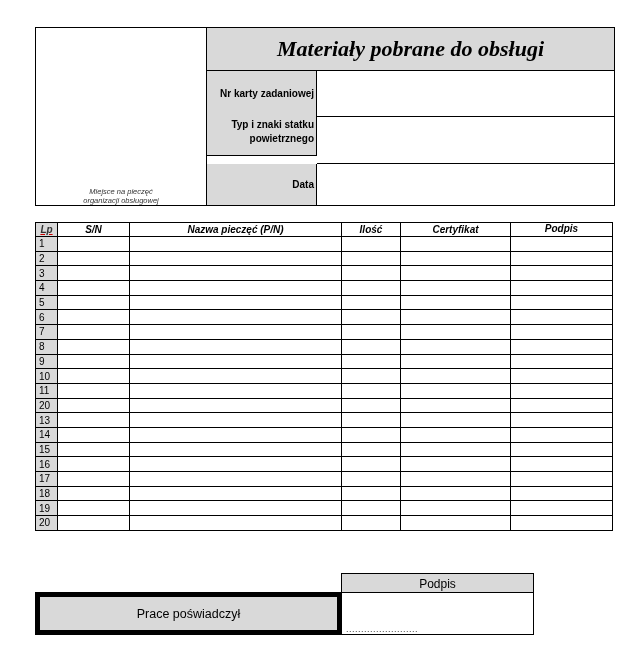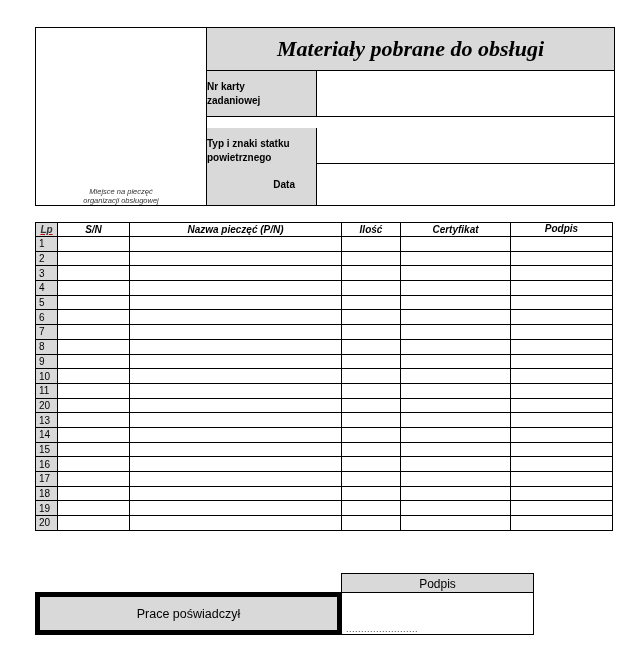--- a/index.html
+++ b/index.html
@@ -2,21 +2,21 @@
 <html><head>
 <meta charset="utf-8">
 <style>
   html,body{margin:0;padding:0;background:#fff;}
   body{width:631px;height:649px;position:relative;overflow:hidden;font-family:"Liberation Sans",sans-serif;color:#000;}
   .abs{position:absolute;box-sizing:border-box;}
   
   #hdr{left:35px;top:27px;width:580px;height:179px;border:1px solid #000;}
   #stamp{left:0;top:0;width:171px;height:177px;border-right:1px solid #000;display:flex;align-items:flex-end;justify-content:center;text-align:center;font-style:italic;font-size:7.5px;color:#333;line-height:9px;}
   #title{left:171px;top:0;width:407px;height:43px;background:#d9d9d9;border-bottom:1px solid #000;display:flex;align-items:center;justify-content:center;font-family:"Liberation Serif",serif;font-weight:bold;font-size:22px;font-style:italic;}
-  .hlabel{left:171px;width:110px;background:#d9d9d9;border-right:1px solid #000;display:flex;align-items:center;justify-content:flex-end;text-align:left;font-weight:bold;font-size:10px;padding-right:21px;line-height:14px;}
+  .hlabel{left:171px;width:110px;background:#d9d9d9;border-right:1px solid #000;display:flex;align-items:center;justify-content:flex-end;text-align:right;font-weight:bold;font-size:10px;padding-right:2px;line-height:14px;}
   .hval{left:281px;width:297px;}
   .hline{border-bottom:1px solid #000;}
   
   table{position:absolute;left:35px;top:222px;border-collapse:collapse;table-layout:fixed;}
   td,th{border:1px solid #000;padding:0;height:13.7px;font-size:10px;}
   th{font-style:italic;font-weight:bold;font-size:10px;background:#fff;height:13px;line-height:12px;}
   td.lp{background:#d9d9d9;text-align:left;padding-left:3px;font-size:10px;}
   th.lp{background:#d9d9d9;color:#333;text-decoration:underline;text-decoration-color:#c00;}
   th.podpis{vertical-align:top;line-height:11px;}
   
@@ -33,21 +33,21 @@
     <div>
       <div>Miejsce  na  pieczęć</div>
       <div>organizacji  obsługowej</div>
     </div>
   </div>
   <div id="title" class="abs">Materiały pobrane do obsługi</div>
 
   <div class="abs hlabel hline" style="top:43px;height:46px;">Nr karty zadaniowej</div>
   <div class="abs hval hline" style="top:43px;height:46px;"></div>
 
-  <div class="abs hlabel hline" style="top:100px;height:47px;">Typ i znaki statku powietrznego</div>
+  <div class="abs hlabel hline" style="top:81px;height:47px;">Typ i znaki statku powietrznego</div>
   <div class="abs hval hline" style="top:89px;height:47px;"></div>
 
   <div class="abs hlabel" style="top:136px;height:41px;">Data</div>
   <div class="abs hval" style="top:136px;height:41px;"></div>
 </div>
 
 <table>
   <colgroup>
     <col style="width:22px">
       <col style="width:72px">

